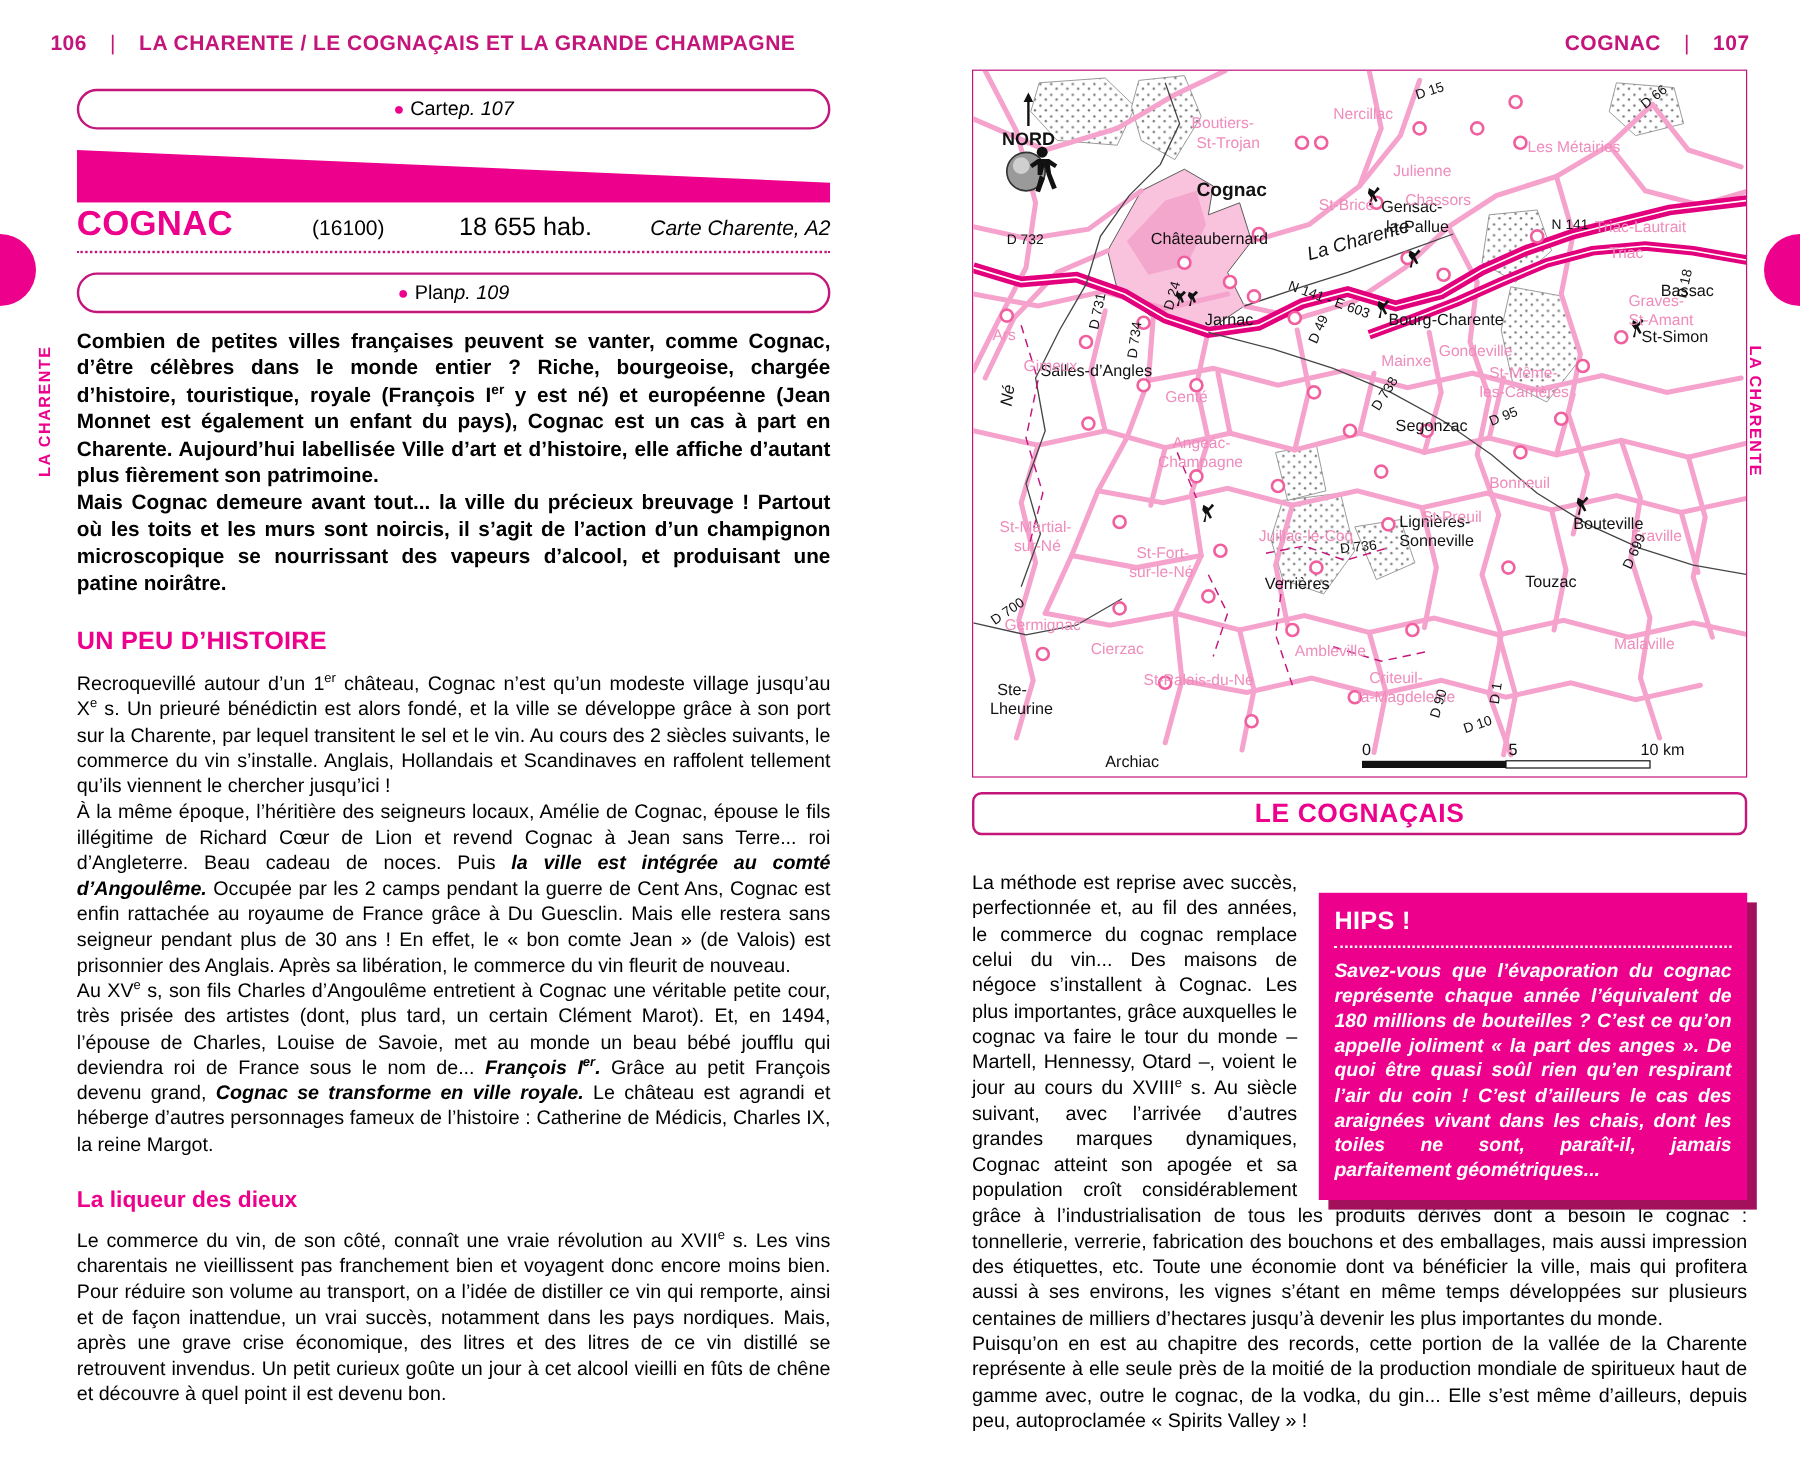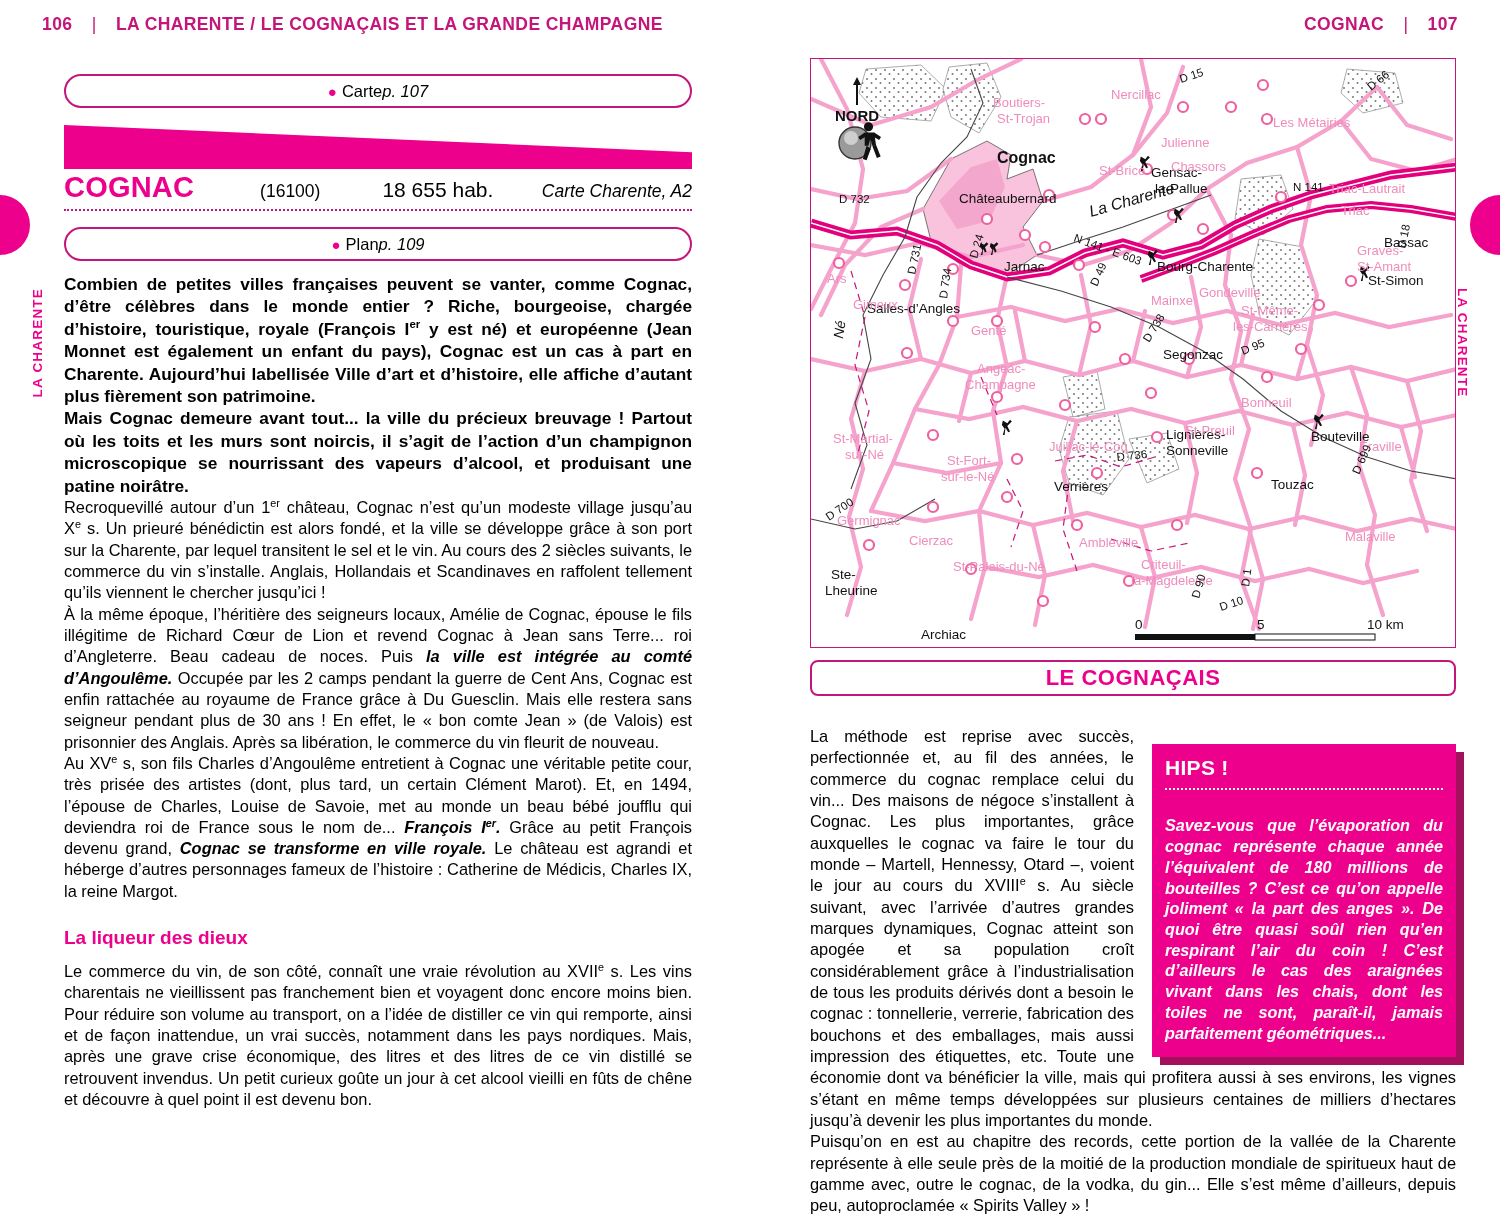--- a/index.html
+++ b/index.html
@@ -9,21 +9,21 @@
   
   .edge-tab{position:absolute;background:#ec008c;}
   #tab-left{left:-30px;top:195px;width:60px;height:60px;border-radius:50%;}
   #tab-right{right:-30px;top:195px;width:60px;height:60px;border-radius:50%;}
   .side-label{position:absolute;writing-mode:vertical-rl;color:#ec008c;
        font-weight:bold;font-size:13.5px;letter-spacing:1.2px;}
   #side-left{left:30px;top:288px;transform:rotate(180deg);}
   #side-right{right:30px;top:288px;}
 
   
-  .pg-head{position:absolute;top:14px;color:#c4157a;font-weight:bold;
+  .pg-head{position:absolute;top:26px;color:#c4157a;font-weight:bold;
       font-size:17.5px;letter-spacing:.4px;white-space:nowrap;}
   #head-left{left:42px;}
   #head-left .sep{color:#c4157a;padding:0 14px;font-weight:normal;}
   #head-right{right:42px;}
   #head-right .sep{padding:0 14px;font-weight:normal;}
 
   
   #left-col{position:absolute;left:64px;top:58px;width:628px;}
 
   .title-banner{background:#b01864;color:#fff;font-weight:bold;font-size:30px;
@@ -70,28 +70,28 @@
 
   .map-caption{border:2.5px solid #c4157a;border-radius:8px;height:36px;
       display:flex;align-items:center;justify-content:center;margin-top:12px;
       color:#ec008c;font-weight:bold;font-size:22px;letter-spacing:.5px;
       box-sizing:border-box;}
 
   #rc-text{margin-top:30px;font-size:16.4px;line-height:1.30;text-align:justify;}
   #rc-text p{margin:0;}
 
   
-  .hips-wrap{float:right;width:304px;margin:18px 0 0 18px;position:relative;}
+  .hips-wrap{float:right;width:357px;margin:18px 0 0 18px;position:relative;}
   .hips-shadow{position:absolute;left:8px;top:8px;width:100%;height:100%;
       background:#a3115d;}
   .hips{position:relative;background:#ec008c;padding:10px 13px 14px;}
   .hips-title{color:#fff;font-weight:bold;font-size:21px;letter-spacing:.3px;
       padding-bottom:7px;border-bottom:2.5px dotted #fff;}
   .hips-body{color:#fff;font-style:italic;font-weight:bold;font-size:16.2px;
-      line-height:1.28;text-align:justify;margin-top:25px;}
+      line-height:1.28;text-align:justify;margin-top:9px;}
 </style>
 </head>
 <body>
 
 <div class="edge-tab" id="tab-left"></div>
 <div class="edge-tab" id="tab-right"></div>
 <div class="side-label" id="side-left">LA CHARENTE</div>
 <div class="side-label" id="side-right">LA CHARENTE</div>
 
 <div class="pg-head" id="head-left">
@@ -133,20 +133,21 @@
     <p>Combien de petites villes françaises peuvent se vanter, comme Cognac,
       d’être célèbres dans le monde entier&nbsp;? Riche, bourgeoise, chargée d’histoire,
       touristique, royale (François I<sup>er</sup> y est né) et européenne (Jean Monnet
       est également un enfant du pays), Cognac est un cas à part en Charente.
       Aujourd’hui labellisée Ville d’art et d’histoire, elle affiche d’autant plus fièrement son patrimoine.</p>
     <p>Mais Cognac demeure avant tout... la ville du précieux breuvage&nbsp;! Partout
       où les toits et les murs sont noircis, il s’agit de l’action d’un champignon
       microscopique se nourrissant des vapeurs d’alcool, et produisant une patine noirâtre.</p>
   </div>
 
+  <h3 class="sec">UN PEU D’HISTOIRE</h3>
 
   <div class="body-txt">
     <p>Recroquevillé autour d’un 1<sup>er</sup> château, Cognac n’est qu’un modeste village
       jusqu’au X<sup>e</sup>&nbsp;s. Un prieuré bénédictin est alors fondé, et la ville se développe grâce à
       son port sur la Charente, par lequel transitent le sel et le vin. Au cours des 2 siècles
       suivants, le commerce du vin s’installe. Anglais, Hollandais et Scandinaves en
       raffolent tellement qu’ils viennent le chercher jusqu’ici&nbsp;!</p>
     <p>À la même époque, l’héritière des seigneurs locaux, Amélie de Cognac, épouse
       le fils illégitime de Richard Cœur de Lion et revend Cognac à Jean sans Terre... roi
       d’Angleterre. Beau cadeau de noces. Puis <span class="bi">la ville est intégrée au comté d’Angoulême.</span>

